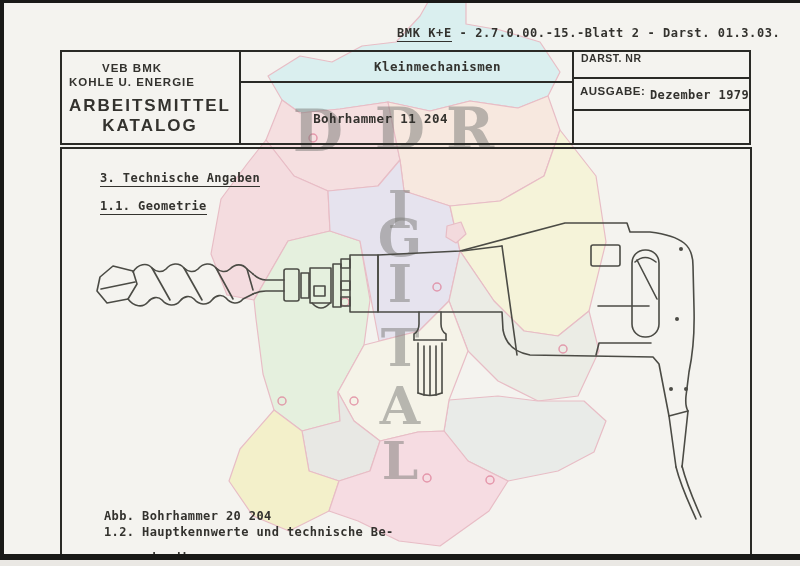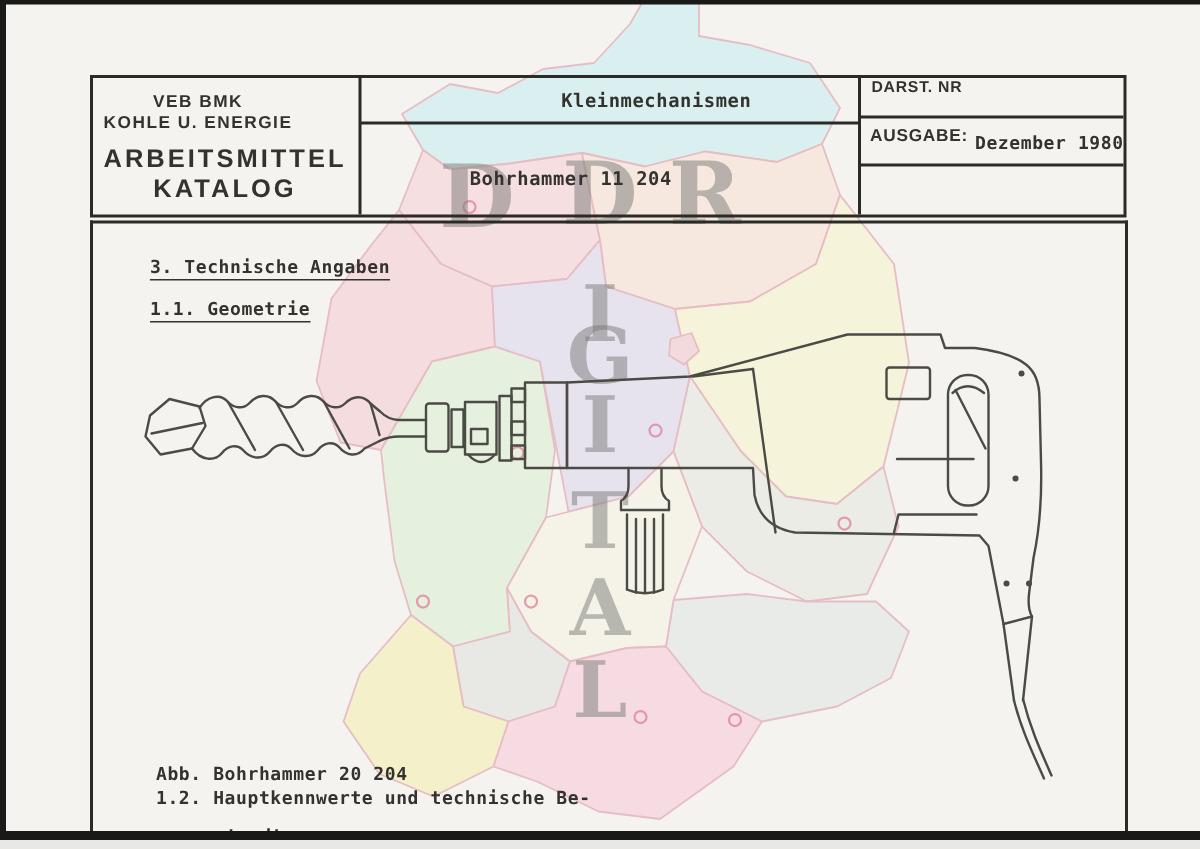--- a/index.html
+++ b/index.html
@@ -66,20 +66,21 @@
   <div class="wm-letter wm-row" style="left:288px;top:102px;">D</div>
   <div class="wm-letter wm-row" style="left:370px;top:100px;">D</div>
   <div class="wm-letter wm-row" style="left:440px;top:100px;">R</div>
   <div class="wm-letter wm-col" style="left:370px;top:184px;">I</div>
   <div class="wm-letter wm-col" style="left:370px;top:212px;">G</div>
   <div class="wm-letter wm-col" style="left:370px;top:258px;">I</div>
   <div class="wm-letter wm-col" style="left:370px;top:322px;">T</div>
   <div class="wm-letter wm-col" style="left:370px;top:380px;">A</div>
   <div class="wm-letter wm-col" style="left:370px;top:435px;">L</div>
 
+  <div class="t" style="left:397px;top:26px;letter-spacing:.6px;"><span class="u">BMK K+E</span><span> - 2.7.0.00.-15.-Blatt 2 - Darst. 01.3.03.</span></div>
 
   <div class="header-box" style="left:60px;top:50px;width:687px;height:91px;"></div>
   <div class="line" style="left:239px;top:50px;width:2px;height:93px;"></div>
   <div class="line" style="left:572px;top:50px;width:2px;height:93px;"></div>
   <div class="line" style="left:240px;top:81px;width:333px;height:2px;"></div>
   <div class="line" style="left:573px;top:77px;width:176px;height:2px;"></div>
   <div class="line" style="left:573px;top:109px;width:176px;height:2px;"></div>
 
   <div class="t sans center" style="left:60px;width:144px;top:61px;font-size:11.5px;line-height:14px;letter-spacing:1px;white-space:normal;">
     <div>VEB BMK</div>
@@ -88,21 +89,21 @@
   <div class="t sans center" style="left:60px;width:180px;top:96px;font-size:17px;line-height:20px;letter-spacing:2px;white-space:normal;">
     <div>ARBEITSMITTEL</div>
     <div>KATALOG</div>
   </div>
 
   <div class="t center" style="left:240px;width:333px;top:59px;padding-left:62px;font-size:12.5px;box-sizing:border-box;">Kleinmechanismen</div>
   <div class="t center" style="left:240px;width:281px;top:111px;font-size:12.5px;">Bohrhammer 11 204</div>
 
   <div class="t sans" style="left:581px;top:52px;font-size:10.5px;letter-spacing:.5px;">DARST. NR</div>
   <div class="t sans" style="left:580px;top:85px;font-size:11.5px;letter-spacing:.5px;">AUSGABE:</div>
-  <div class="t" style="left:650px;top:88px;font-size:12px;">Dezember 1980</div>
+  <div class="t" style="left:650px;top:88px;font-size:12px;">Dezember 1979</div>
 
   <div class="line" style="left:60px;top:147px;width:692px;height:2px;"></div>
   <div class="line" style="left:60px;top:147px;width:2px;height:419px;"></div>
   <div class="line" style="left:750px;top:147px;width:2px;height:419px;"></div>
 
   <div class="t" style="left:100px;top:171px;"><span class="u">3. Technische Angaben</span></div>
   <div class="t" style="left:100px;top:199px;"><span class="u">1.1. Geometrie</span></div>
   <div class="t" style="left:104px;top:509px;">Abb. Bohrhammer 20 204</div>
   <div class="t" style="left:104px;top:525px;">1.2. Hauptkennwerte und technische Be-</div>
   <div class="t" style="left:137px;top:551px;">schreibung</div>

